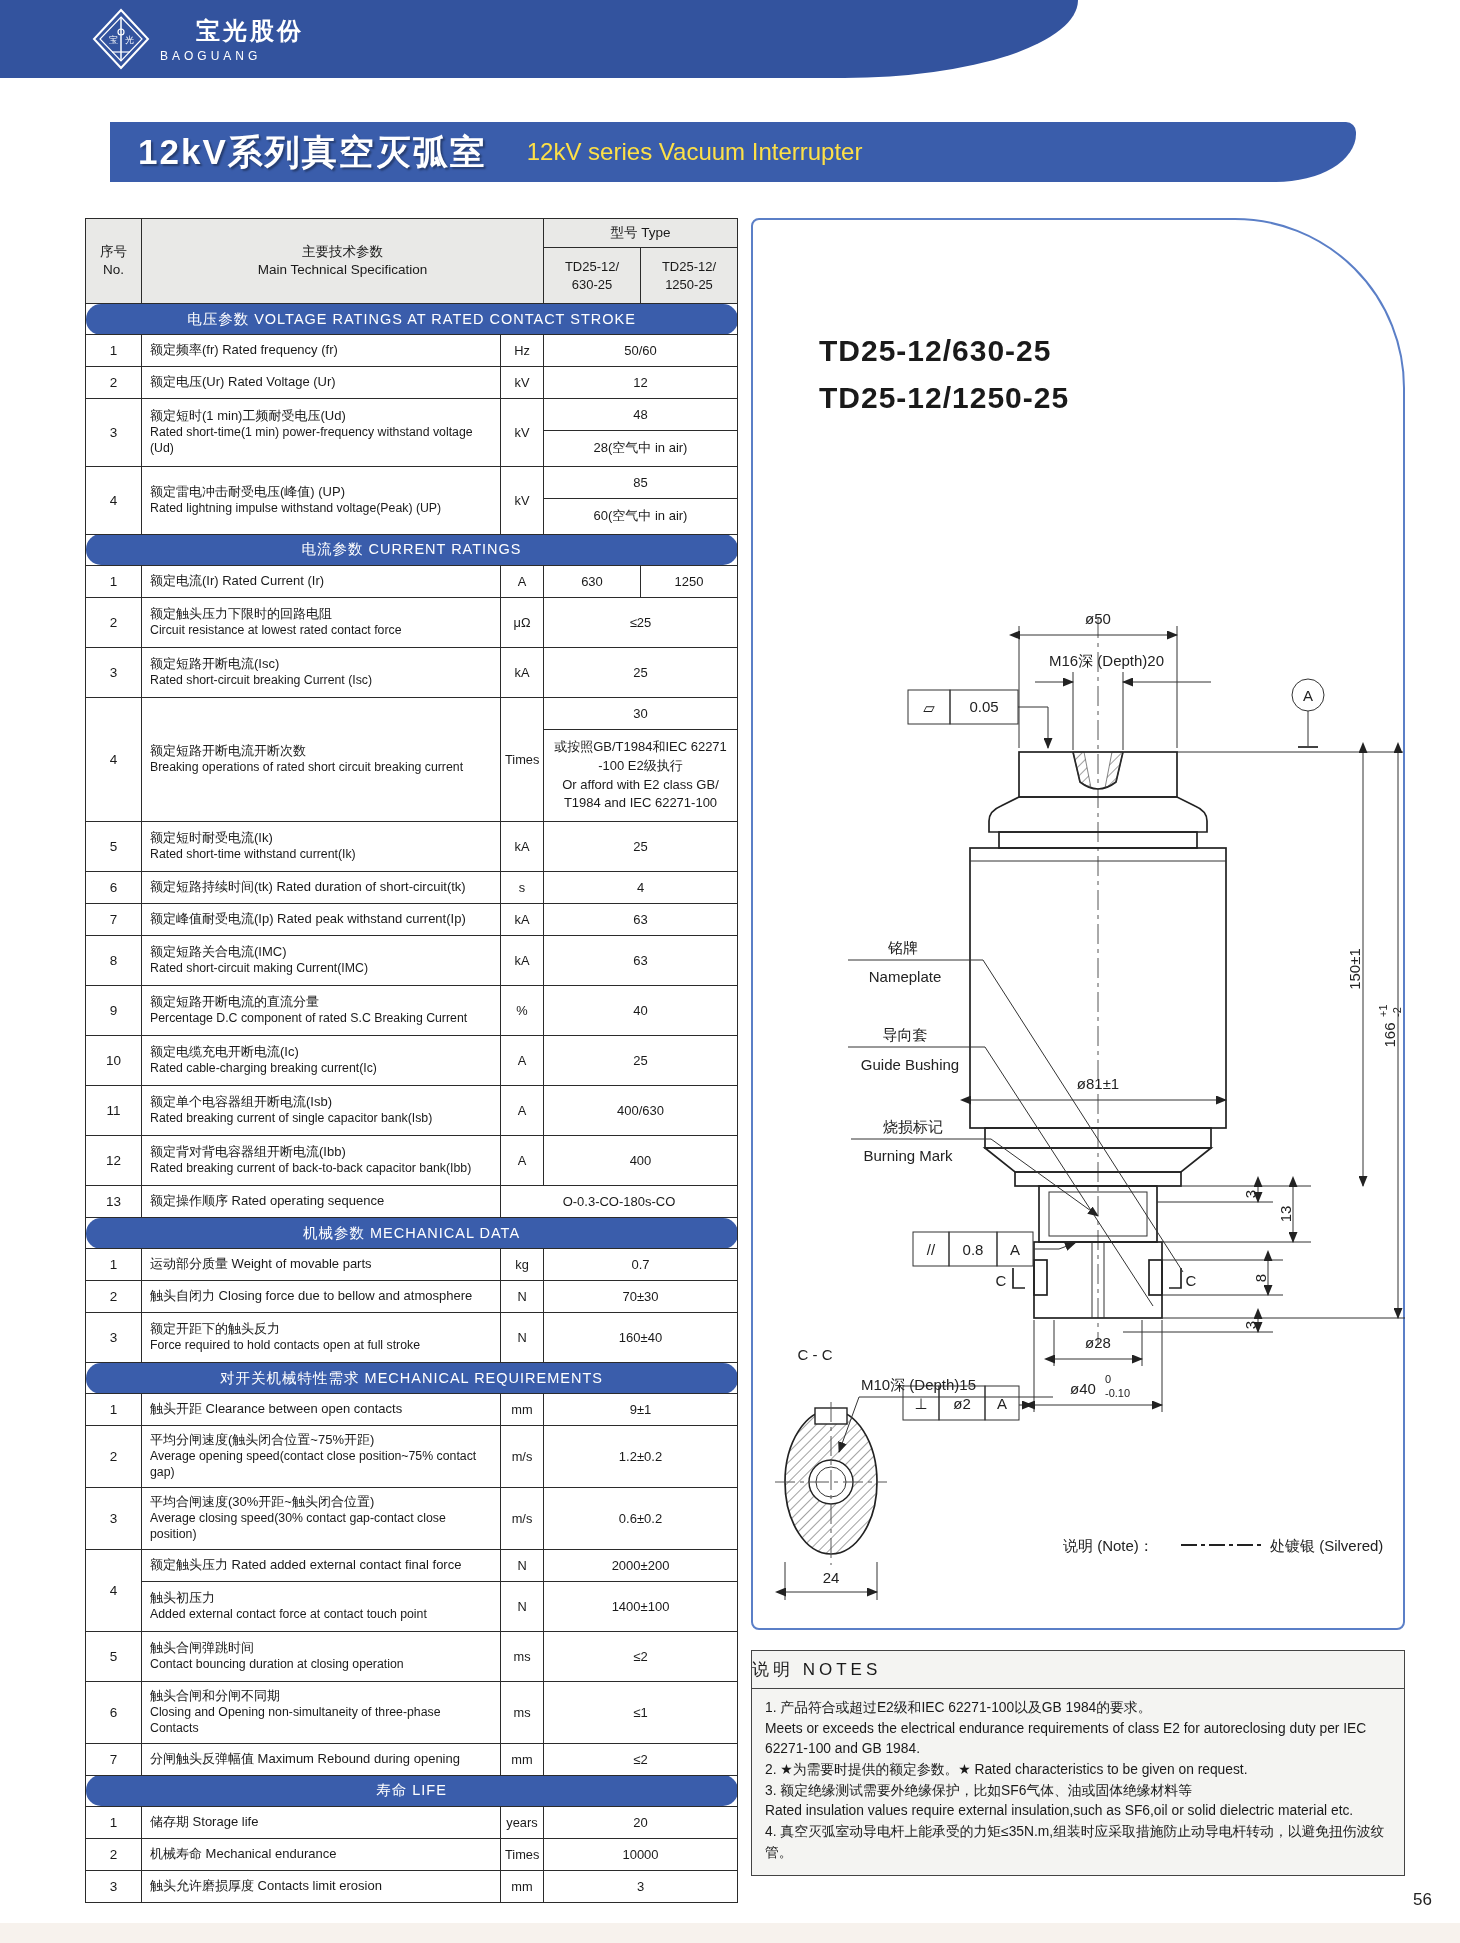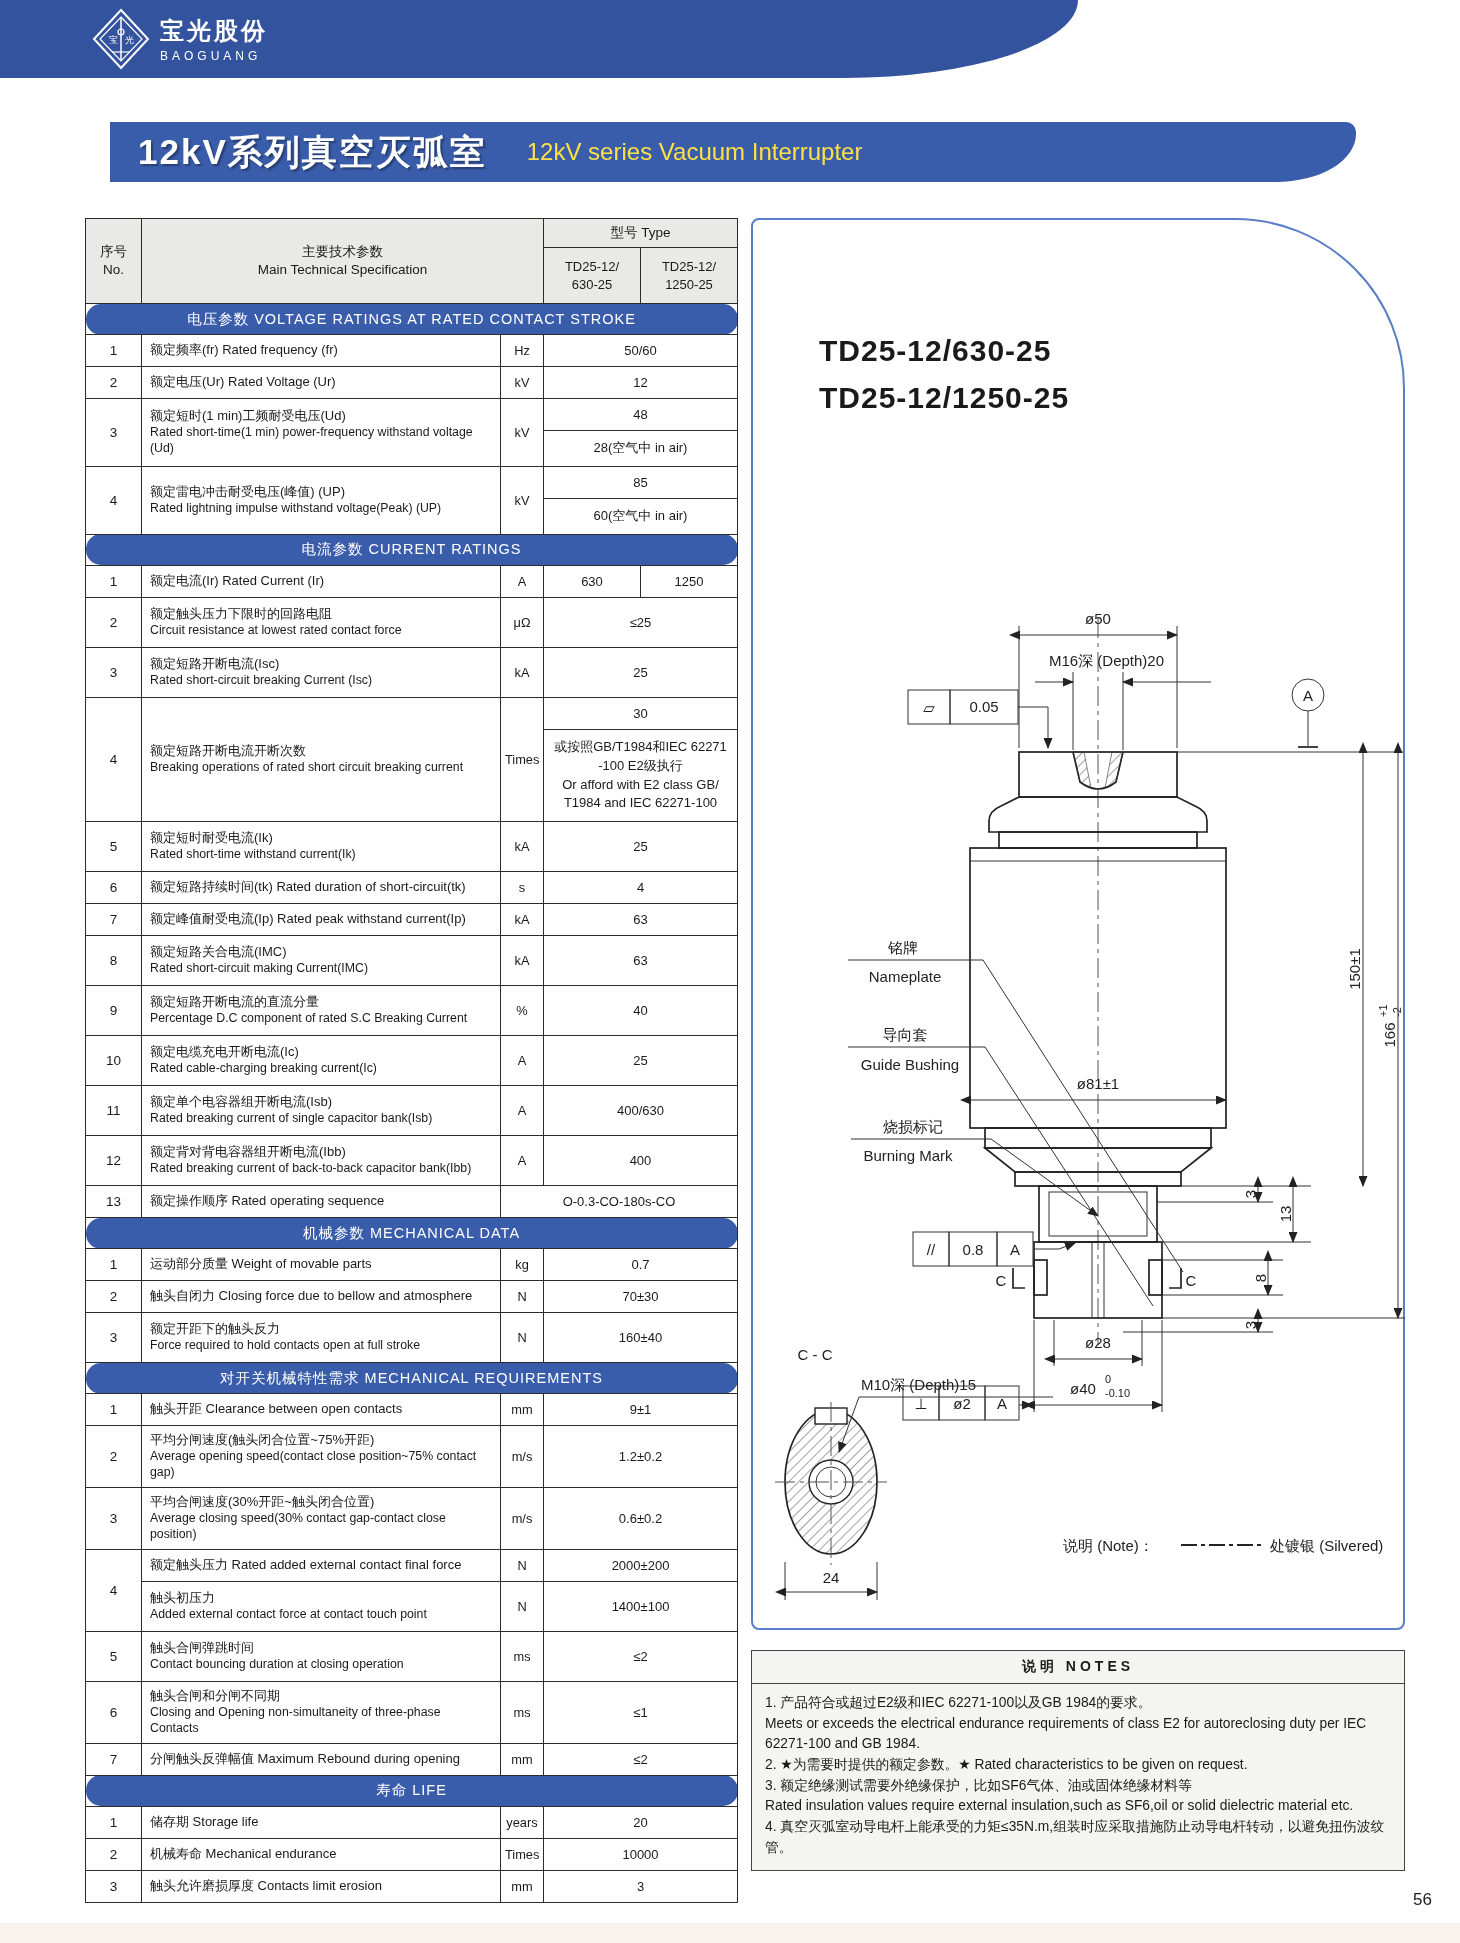--- a/index.html
+++ b/index.html
@@ -8,21 +8,21 @@
     --ink:#2b2b2b;
   }
   *{margin:0;padding:0;box-sizing:border-box;}
   body{background:#cfcfcf;font-family:"Liberation Sans","DejaVu Sans",sans-serif;}
   .page{position:relative;width:1460px;height:1943px;background:#ffffff;overflow:hidden;}
 
   
   .banner{position:absolute;left:0;top:0;width:1078px;height:78px;background:var(--banner-blue);
           border-bottom-right-radius:240px 80px;}
   .logo{position:absolute;left:92px;top:8px;display:flex;align-items:center;gap:10px;}
-  .logo-text .zh{color:#fff;font-size:24px;font-weight:bold;letter-spacing:3px;}
+  .logo-text .zh{color:#fff;font-size:24px;font-weight:bold;letter-spacing:3px;margin-left:36px;}
   .logo-text .en{color:#fff;font-size:12px;letter-spacing:4px;margin-top:2px;}
 
   
   .titlebar{position:absolute;left:110px;top:122px;width:1246px;height:60px;background:var(--bar-blue);
             border-bottom-right-radius:80px 48px;border-top-right-radius:10px;
             display:flex;align-items:center;gap:40px;padding-left:28px;}
   .titlebar .t-zh{color:#fff;font-size:35px;font-weight:bold;letter-spacing:2px;text-shadow:2px 2px 2px rgba(0,0,0,.35);}
   .titlebar .t-en{color:#fde047;font-size:24px;}
 
   
@@ -54,21 +54,21 @@
   .dln{stroke:#333;stroke-width:1;fill:none;}
   .dmed{stroke:#222;stroke-width:1.7;fill:none;}
   .dcl{stroke:#555;stroke-width:1;fill:none;stroke-dasharray:20 5 4 5;}
   .dtxt{font-family:"Liberation Sans",sans-serif;font-size:15px;fill:#222;}
   .dtol{font-family:"Liberation Sans",sans-serif;font-size:11px;fill:#222;}
   .dlab{font-family:"Liberation Sans",sans-serif;font-size:15px;fill:#222;}
 
   
   .notes{position:absolute;left:751px;top:1650px;width:654px;background:var(--notes-bg);
          border:1.6px solid #444;}
-  .notes .ntitle{border-bottom:1.6px solid #444;text-align:center;font-size:14px;padding:7px 0;letter-spacing:4px;color:#1a1a1a;font-weight:bold;}
+  .notes .ntitle{border-bottom:1.6px solid #444;text-align:left;font-size:17px;padding:7px 0;letter-spacing:4px;color:#1a1a1a;}
   .notes .nbody{padding:9px 13px 11px 13px;font-size:13.8px;line-height:1.5;color:#1a1a1a;text-align:left;}
 
   .pagenum{position:absolute;right:28px;top:1890px;font-size:17px;color:#222;}
   .footband{position:absolute;left:0;bottom:0;width:100%;height:20px;background:var(--footer-strip);}
 </style>
 </head>
 <body>
 
 <div class="page">
 

